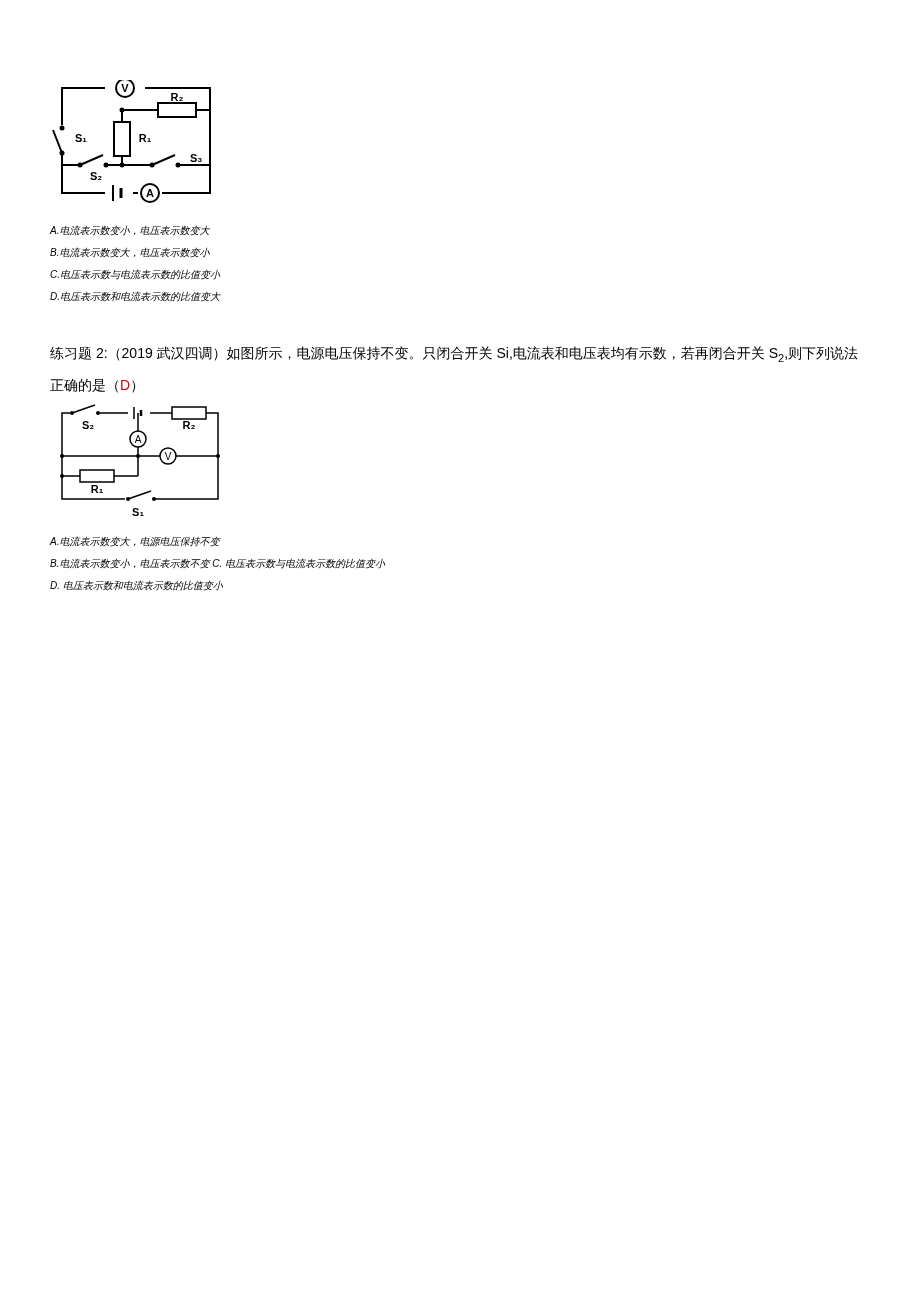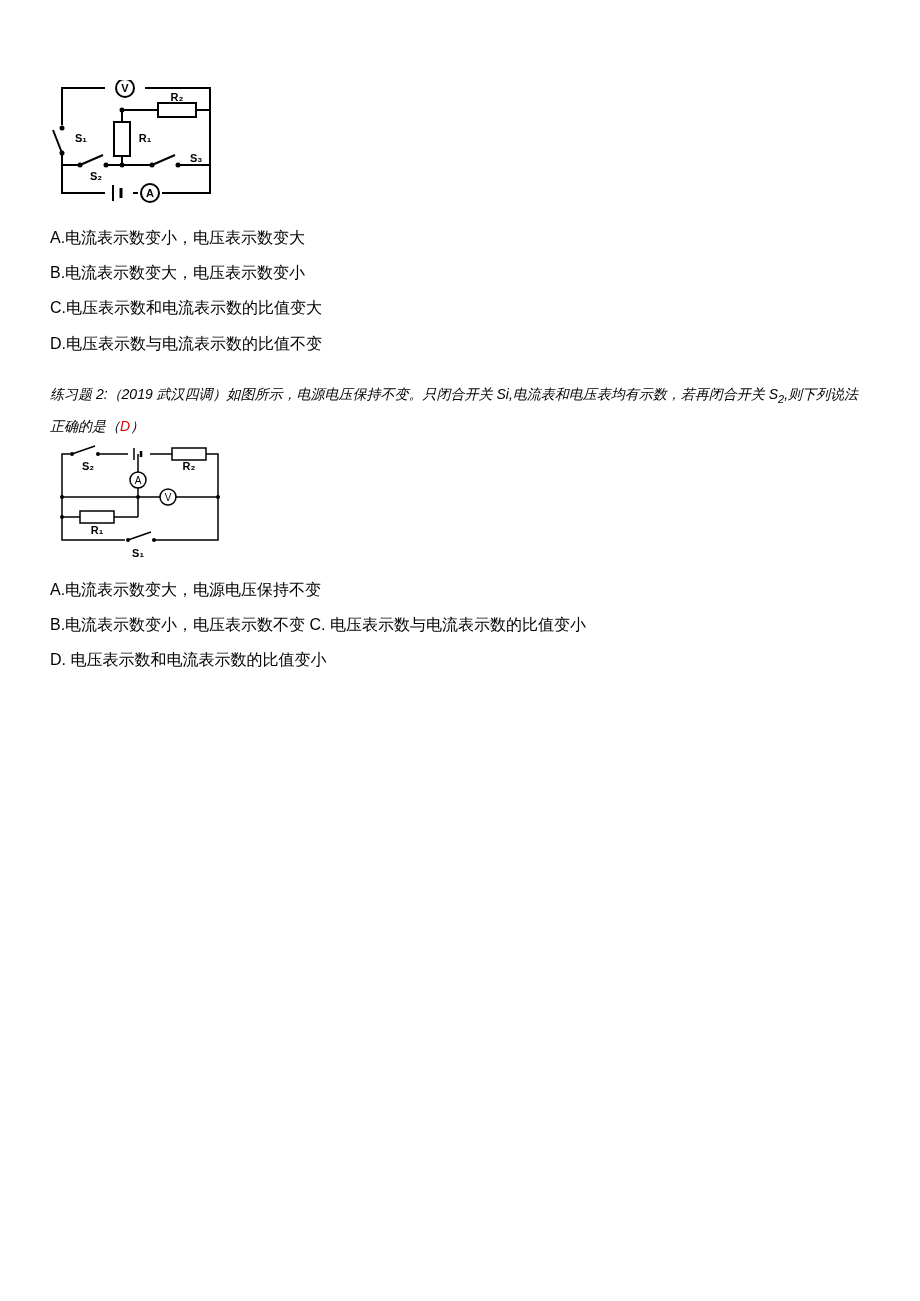--- a/index.html
+++ b/index.html
@@ -13,25 +13,25 @@
       box-sizing: border-box;
       line-height: 2.2;
     }
     .circuit {
       margin-bottom: 10px;
     }
     .circuit svg {
       display: block;
     }
     .option {
-      font-size: 16px;
+      font-size: 10px;
+      font-style: italic;
     }
     .section-gap {
-      margin-top: 18px;
-      font-style: italic;
+      margin-top: 30px;
     }
     .answer {
       color: #d00;
     }
     .sub {
       font-size: 11px;
       vertical-align: sub;
     }
   </style>
 </head>
@@ -83,22 +83,22 @@
     <circle cx="100" cy="113" r="9" fill="#fff" stroke="#000" stroke-width="2"></circle>
     <text x="100" y="117" text-anchor="middle" font-size="11" font-weight="bold">A</text>
 
     <circle cx="72" cy="85" r="2.5" fill="#000"></circle>
     <circle cx="72" cy="30" r="2.5" fill="#000"></circle>
   </svg>
 </div>
 
 <div class="option">A.电流表示数变小，电压表示数变大</div>
 <div class="option">B.电流表示数变大，电压表示数变小</div>
-<div class="option">C.电压表示数和电流表示数的比值变大</div>
-<div class="option">D.电压表示数与电流表示数的比值不变</div>
+<div class="option">C.电压表示数与电流表示数的比值变小</div>
+<div class="option">D.电压表示数和电流表示数的比值变大</div>
 
 <div class="section-gap">
   <span>练习题 2:（2019 武汉四调）如图所示，电源电压保持不变。只闭合开关 Si,电流表和电压表均有示数，若再闭合开关 S</span><span class="sub">2</span><span>,则下列说法正确的是（</span><span class="answer">D</span><span>）</span>
 </div>
 
 <div class="circuit">
   <svg width="180" height="120" viewBox="0 0 180 120">
 
     <rect x="12" y="12" width="156" height="86" fill="none" stroke="#000" stroke-width="1.5"></rect>
 

